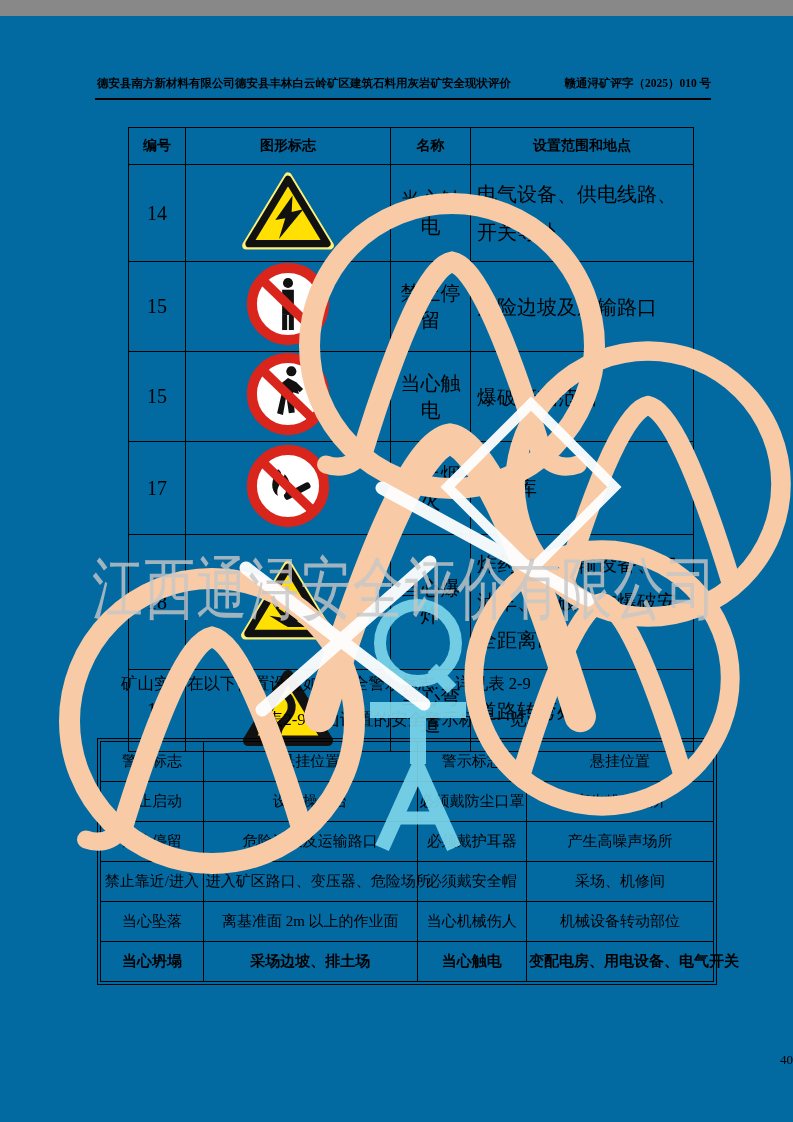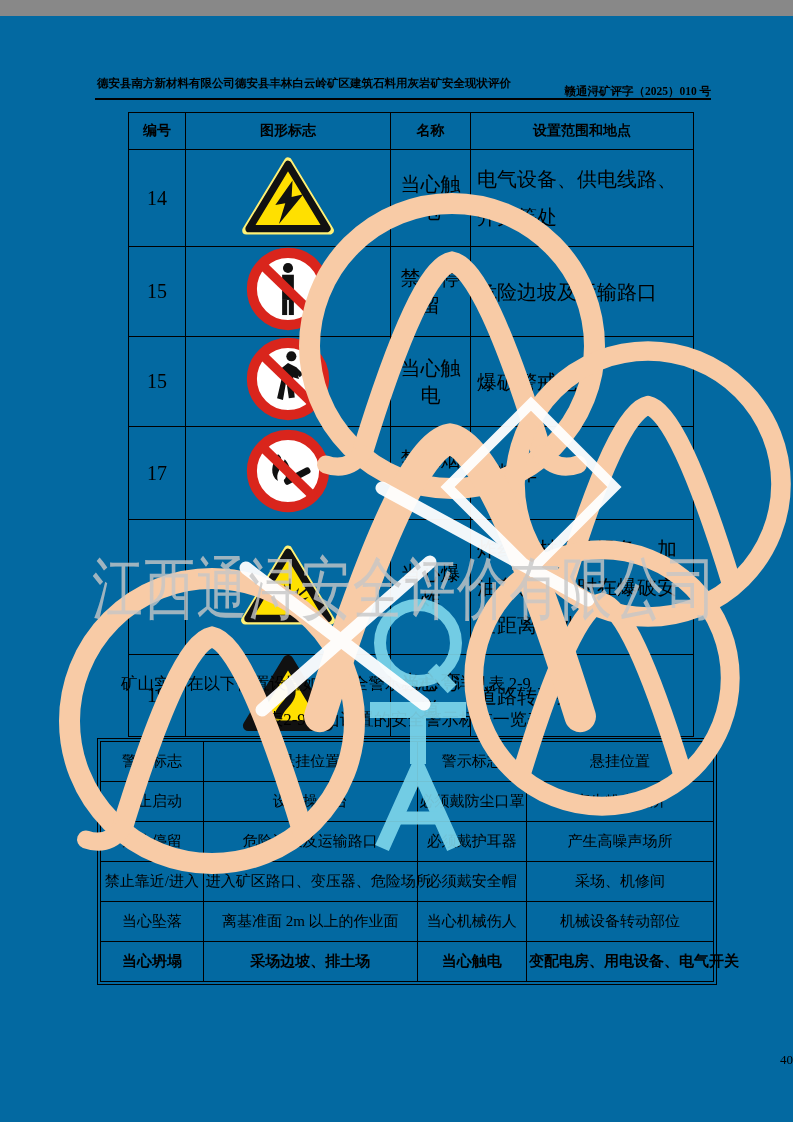--- a/index.html
+++ b/index.html
@@ -4,25 +4,25 @@
 <style>
   html,body{margin:0;padding:0;background:#888;}
   .page{
     position:relative;width:793px;height:1122px;background:#0369a1;margin:16px auto;
     font-family:"Liberation Serif","DejaVu Serif",serif;color:#000;overflow:hidden;
   }
   
   .header{position:absolute;left:95px;top:58px;width:616px;height:24px;
     border-bottom:2px solid #000;font-size:11.5px;font-weight:bold;}
   .h-left{position:absolute;left:2px;top:2px;white-space:nowrap;}
-  .h-right{position:absolute;right:0;top:10px;white-space:nowrap;}
+  .h-right{position:absolute;right:0;top:2px;white-space:nowrap;}
 
   
   table{border-collapse:collapse;table-layout:fixed;}
-  .t1{position:absolute;left:128px;top:96px;width:565px;}
+  .t1{position:absolute;left:128px;top:111px;width:565px;}
   .t1 th,.t1 td{border:1px solid #000;padding:0;overflow:hidden;}
   .t1 th{font-size:14px;font-weight:bold;height:36px;}
   .t1 td{font-size:20px;text-align:center;vertical-align:middle;}
   .t1 .c-loc{text-align:left;padding:10px 6px;line-height:1.9;}
   .r14{height:80px}.r15{height:90px}.r16{height:90px}
   .r17{height:93px}.r18{height:85px}.r19{height:82px}
   .sign{display:inline-block;vertical-align:middle;}
 
   
   .para{position:absolute;left:97px;top:657px;width:616px;font-size:16.5px;

